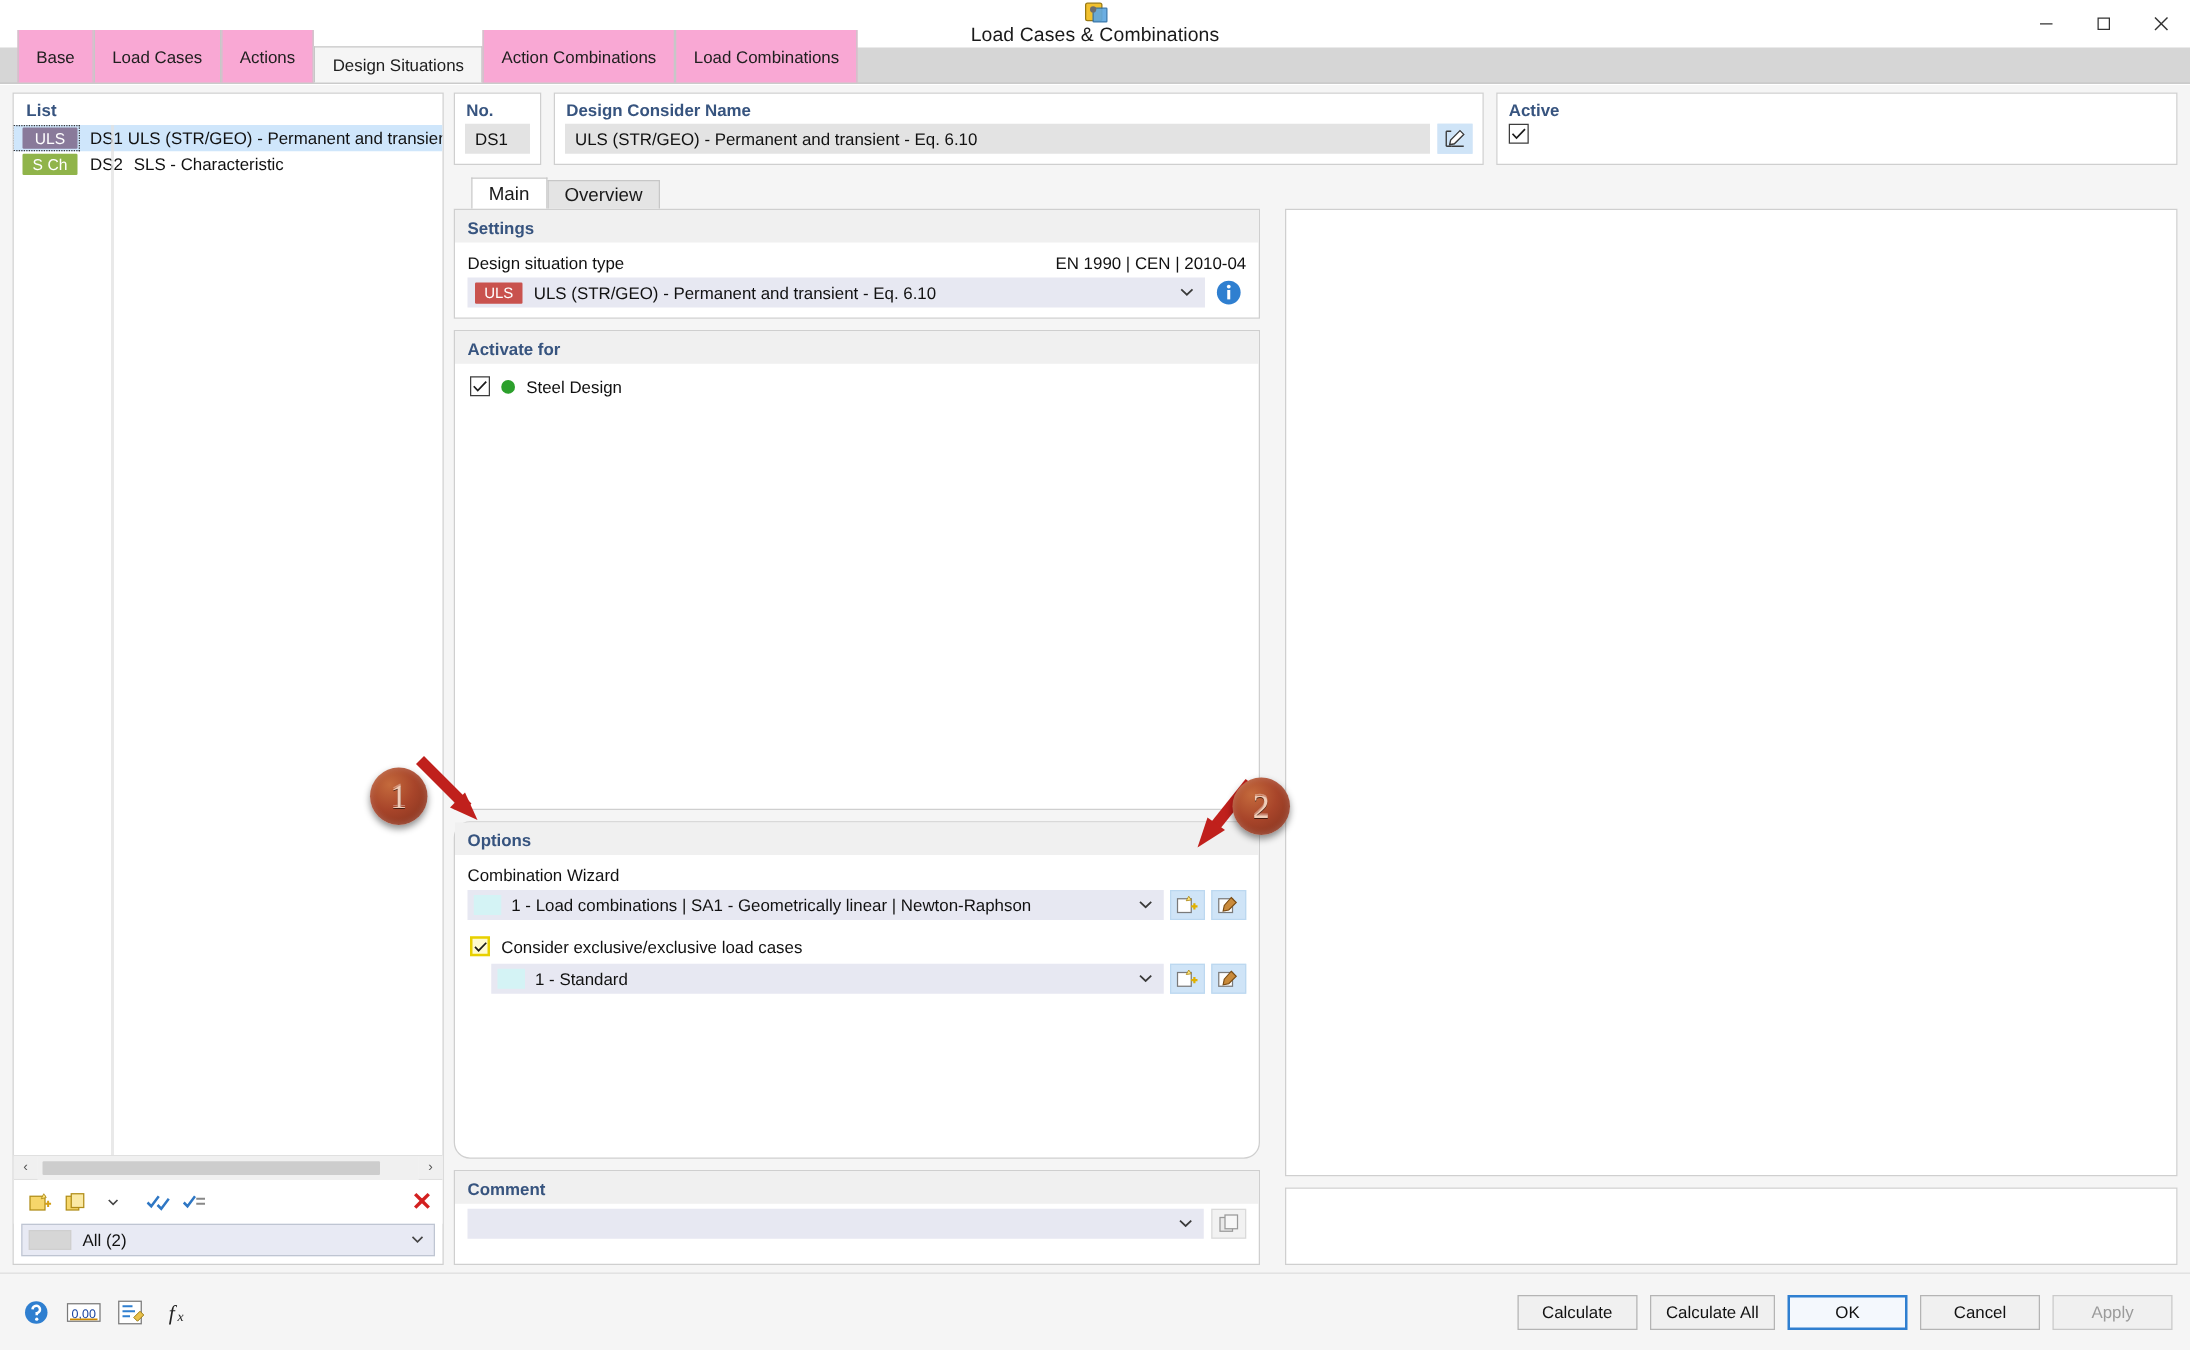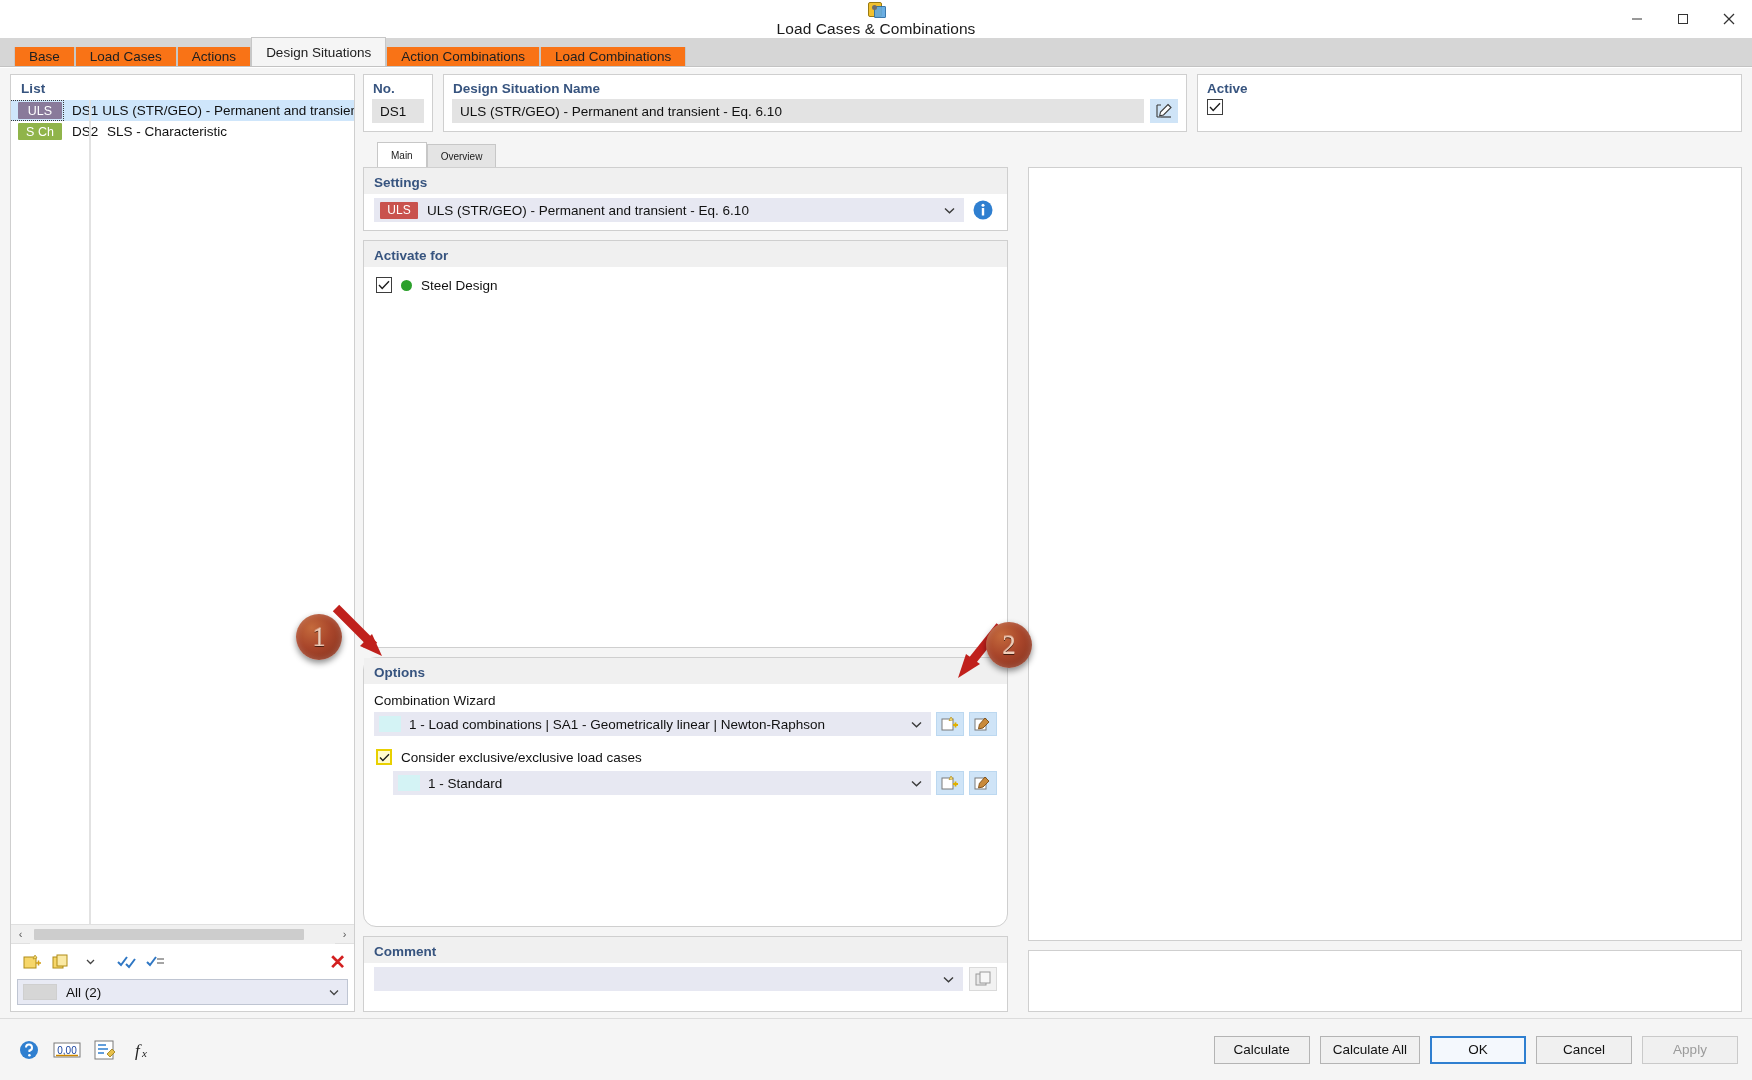--- a/index.html
+++ b/index.html
@@ -32,24 +32,24 @@
   .winbtn{ width:46px;height:38px;display:flex;align-items:center;justify-content:center;cursor:default; }
   .winbtn svg{ display:block; }
 
   
   .tabstrip{
     height:29px; background:#d6d6d6; display:flex; align-items:flex-end;
     padding-left:14px; border-bottom:1px solid #c3c3c3;
     position:relative;
   }
   .tab{
-    height:19px; padding:0 14px; display:flex; align-items:center;
+    height:42px; padding:0 14px; display:flex; align-items:center;
     font-size:13.5px; color:#202020; cursor:default;
     border-left:1px solid #c7c7c7; border-right:1px solid #c7c7c7;
-    background:#f97316;
+    background:#f9a8d4;
   }
   .tab + .tab{ border-left:1px solid #c7c7c7; }
   .tab.active{ background:#f5f5f5; height:29px; border-top:1px solid #c7c7c7; }
 
   
   .body{
     position:absolute; left:0; top:68px; right:0; bottom:62px;
     background:#f5f5f5;
     padding:6px 8px 4px 18px;
   }
@@ -124,21 +124,21 @@
   .chk{
     width:16px;height:16px;border:1px solid #3d3d3d;background:#ffffff;
     display:flex;align-items:center;justify-content:center;
   }
   .chk svg{display:block;}
   .chk.hl{ border:2px solid #e8d000; background:#fffbcf; }
 
   
   .innertabs{ display:flex; align-items:flex-end; height:25px; margin-top:10px; padding-left:14px;}
   .itab{
-    height:23px;padding:0 13px;display:flex;align-items:center;font-size:10px;
+    height:23px;padding:0 13px;display:flex;align-items:center;font-size:15px;
     background:#e4e4e4;border:1px solid #c7c7c7;border-bottom:none;color:#1a1a1a;cursor:default;
   }
   .itab.active{ background:#ffffff; height:25px; }
 
   .contentrow{ display:flex; gap:20px; position:absolute; left:0; right:0; top:93px; bottom:0; }
   .leftcontent{ width:645px; display:flex; flex-direction:column; gap:9px;}
   .rightcontent{ flex:1; display:flex; flex-direction:column; gap:9px;}
   .rpanel{ background:#ffffff; border:1px solid #cfcfcf; }
   .rpanel.big{ flex:1; }
   .rpanel.small{ height:62px; }
@@ -327,21 +327,21 @@
   </div>
 
   <div class="rightcol">
 
     <div class="toprow">
       <div class="noBox">
         <div class="fldlabel">No.</div>
         <div class="readfield">DS1</div>
       </div>
       <div class="nameBox">
-        <div class="fldlabel">Design Situation Name</div>
+        <div class="fldlabel">Design Consider Name</div>
         <div class="namerow">
           <div class="readfield">ULS (STR/GEO) - Permanent and transient - Eq. 6.10</div>
           <div class="iconbtn">
             <svg width="18" height="16" viewBox="0 0 18 16">
               <path d="M2 2 h4 M2 2 v12 M2 14 h4" fill="none" stroke="#3b3b3b" stroke-width="1.1"></path>
               <path d="M13 1.5 l3 3 l-7.5 7.5 l-3.8 .8 l.8 -3.8 z" fill="#ffffff" stroke="#3b3b3b" stroke-width="1.1"></path>
               <path d="M6 14 h10" stroke="#3b3b3b" stroke-width="1.2"></path>
             </svg>
           </div>
         </div>
@@ -363,20 +363,24 @@
       <div class="itab">Overview</div>
     </div>
 
     <div class="contentrow">
 
       <div class="leftcontent">
 
         <div class="sect">
           <div class="secthdr">Settings</div>
           <div class="sectbody">
+            <div class="lblrow">
+              <span>Design situation type</span>
+              <span class="right">EN 1990 | CEN | 2010-04</span>
+            </div>
             <div class="cmbrow">
               <div class="combo">
                 <span class="pill">ULS</span>
                 <span class="cv">ULS (STR/GEO) - Permanent and transient - Eq. 6.10</span>
                 <span class="caret">
                   <svg width="11" height="7" viewBox="0 0 11 7">
                       <path d="M1 1.5 L5.5 5.8 L10 1.5" fill="none" stroke="#3a3a3a" stroke-width="1.4"></path>
                     </svg>
                 </span>
               </div>

